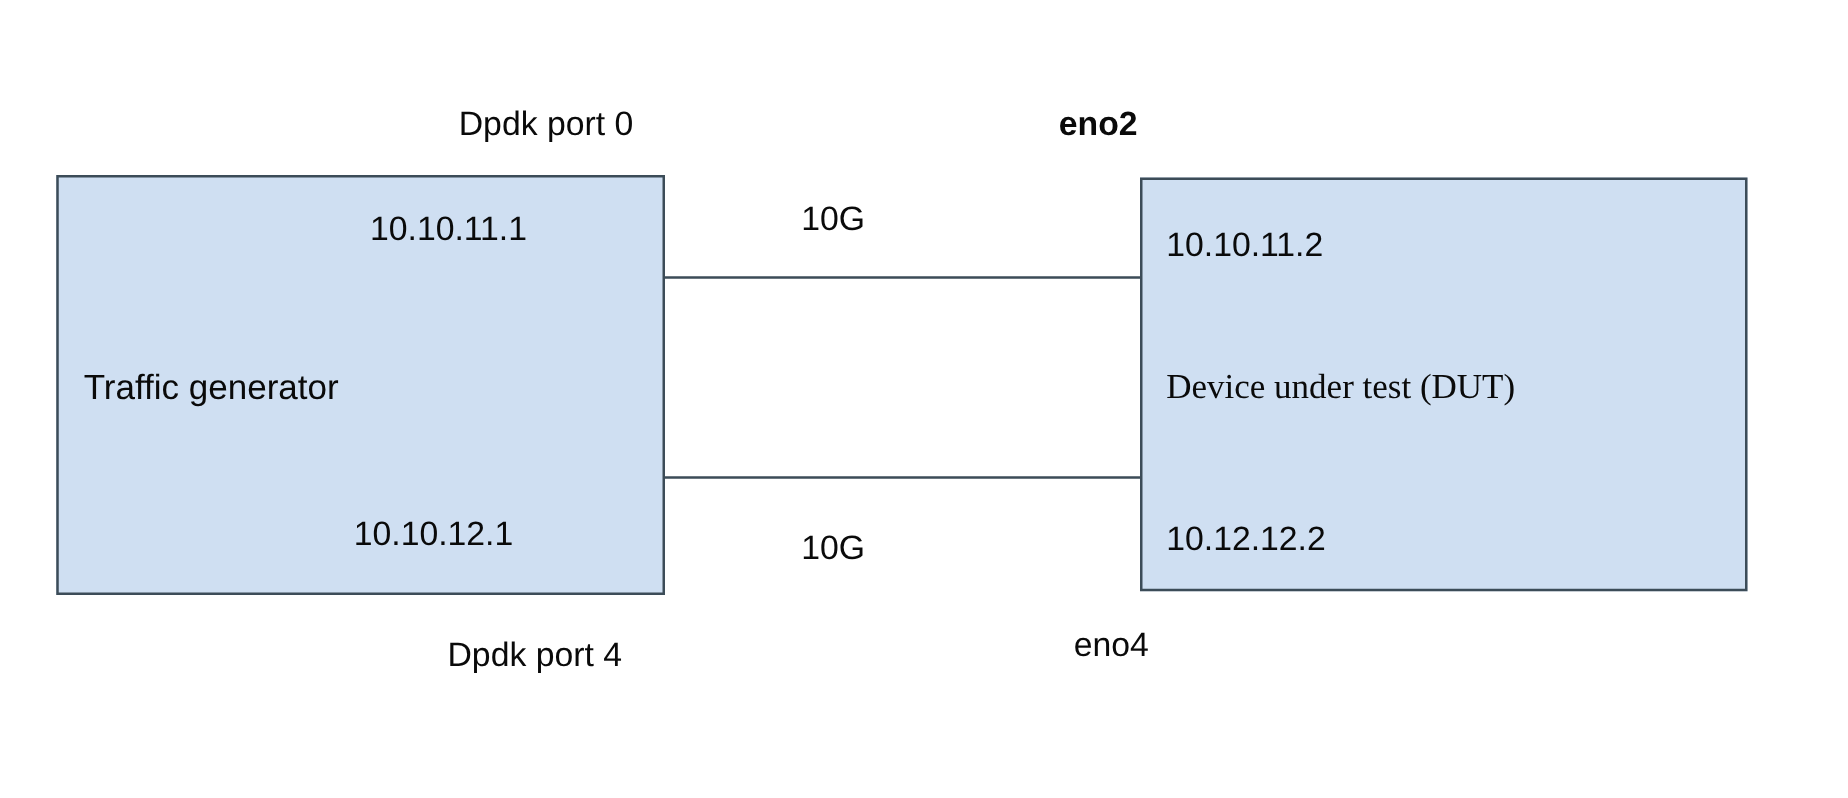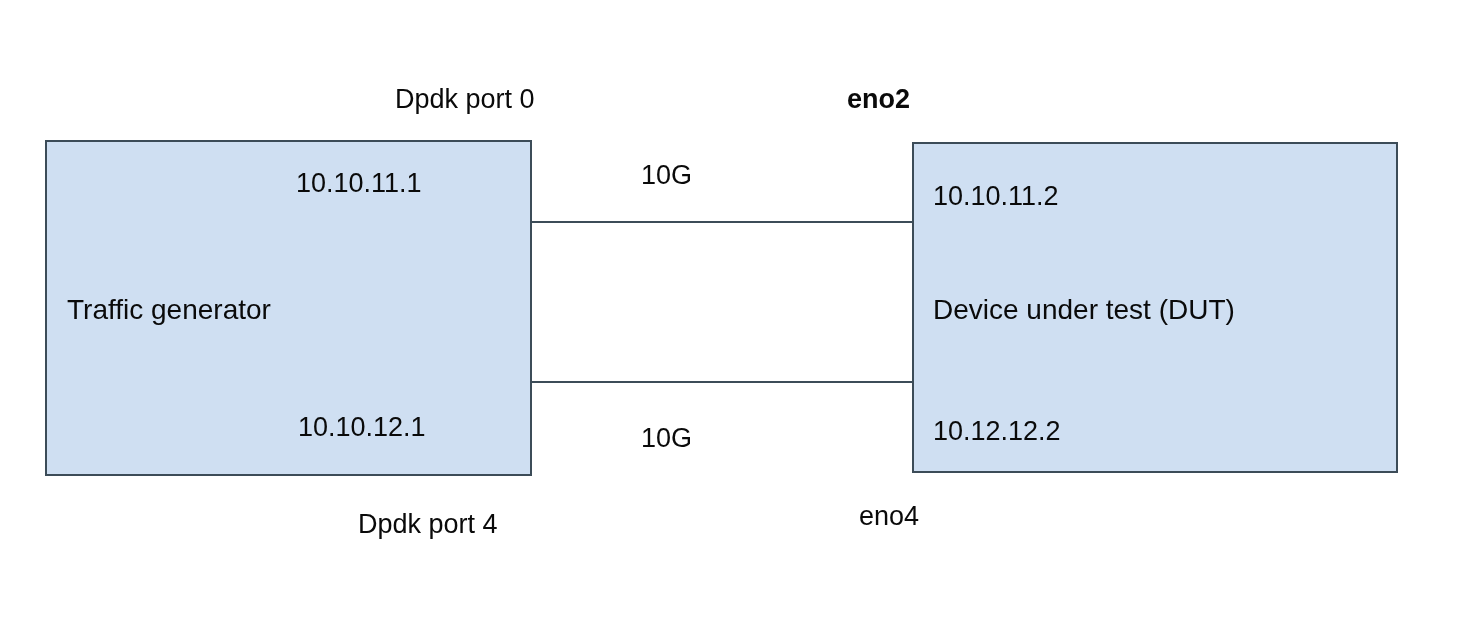--- a/index.html
+++ b/index.html
@@ -48,29 +48,29 @@
     font-size: 27px;
     line-height: 32px;
     white-space: nowrap;
     font-family: "Liberation Sans", sans-serif;
   }
   .node-name { font-size: 28px; }
 
   
   #tg-ip-top    { left: 296px; top: 167px; }
   #tg-name      { left: 67px;  top: 294px; text-align: right; }
-  #tg-ip-bottom { left: 298px; top: 411px; }
+  #tg-ip-bottom { left: 283px; top: 411px; }
 
   
   #dut-ip-top    { left: 933px; top: 164px; margin-top: 16px; }
-  #dut-name      { left: 933px; top: 294px; }
+  #dut-name      { left: 933px; top: 294px; font-family: Liberation Serif, serif; }
   #dut-ip-bottom { left: 933px; top: 415px; }
 
   
-  #label-dpdk-port-0 { left: 395px; top: 83px;  }
+  #label-dpdk-port-0 { left: 367px; top: 83px;  }
   #label-eno2        { left: 847px; top: 83px; font-weight: bold;  }
   #label-dpdk-port-1 { left: 358px; top: 508px; }
   #label-eno4        { left: 859px; top: 500px; }
 
   
   #label-link-top-speed    { left: 641px; top: 159px; }
   #label-link-bottom-speed { left: 641px; top: 422px; }
 
   
   .link-line {

